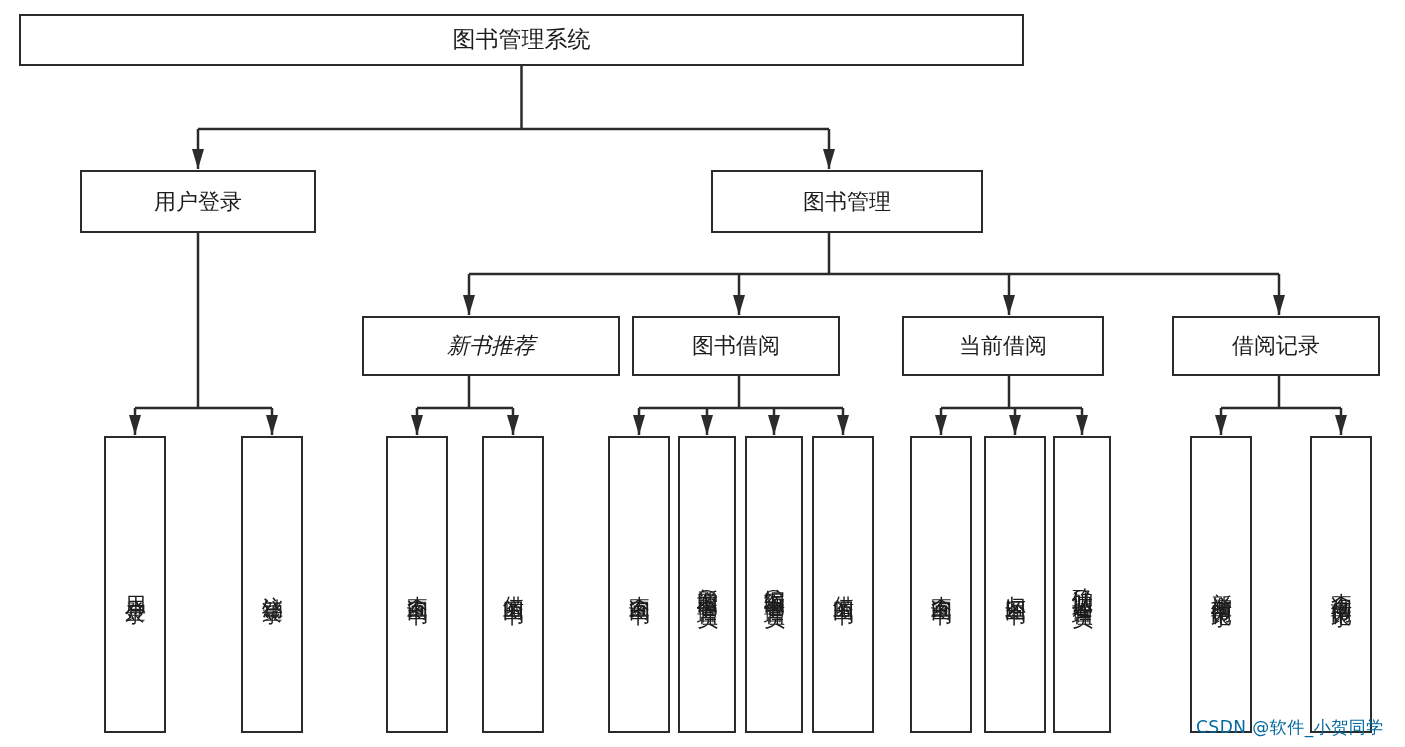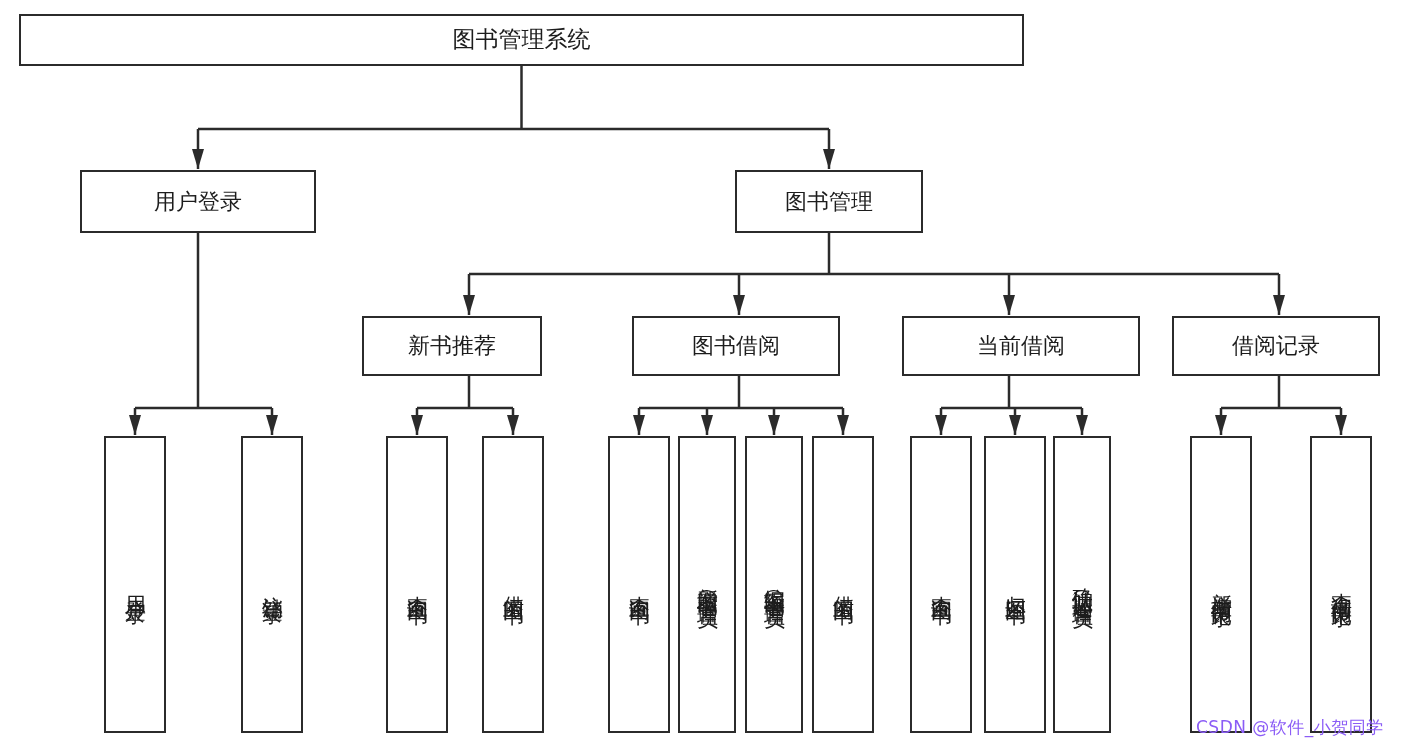--- a/index.html
+++ b/index.html
@@ -45,21 +45,21 @@
   }
   .node.vert .label {
     writing-mode: vertical-rl;
     text-orientation: upright;
     font-size: 21px;
     letter-spacing: 3px;
   }
   .node.root .label { font-size: 23px; }
   .watermark {
     position: absolute;
-    color: #8b5cf6;
+    color: #0369a1;
     font-size: 17px;
     white-space: nowrap;
     letter-spacing: 0.5px;
   }
 </style>
 </head>
 <body>
 
 <div id="canvas">
 
@@ -123,30 +123,30 @@
       <path d="M1335,415 L1347,415 L1341,435 Z" fill="#2b2b2b"></path>
     </svg>
 
   <div id="nodes">
       <div class="node horiz root" style="left: 19px; top: 14px; width: 1005px; height: 52px;">
         <span class="label">图书管理系统</span>
       </div>
       <div class="node horiz" style="left: 80px; top: 170px; width: 236px; height: 63px;">
         <span class="label">用户登录</span>
       </div>
-      <div class="node horiz" style="left: 711px; top: 170px; width: 188px; height: 63px; margin-left: 24px;">
+      <div class="node horiz" style="left: 711px; top: 170px; width: 272px; height: 63px;">
         <span class="label">图书管理</span>
       </div>
-      <div class="node horiz" style="left: 362px; top: 316px; width: 180px; height: 60px;">
+      <div class="node horiz" style="left: 362px; top: 316px; width: 258px; height: 60px; font-style: italic;">
         <span class="label">新书推荐</span>
       </div>
       <div class="node horiz" style="left: 632px; top: 316px; width: 208px; height: 60px;">
         <span class="label">图书借阅</span>
       </div>
-      <div class="node horiz" style="left: 902px; top: 316px; width: 238px; height: 60px;">
+      <div class="node horiz" style="left: 902px; top: 316px; width: 202px; height: 60px;">
         <span class="label">当前借阅</span>
       </div>
       <div class="node horiz" style="left: 1172px; top: 316px; width: 208px; height: 60px;">
         <span class="label">借阅记录</span>
       </div>
       <div class="node vert" style="left: 104px; top: 436px; width: 62px; height: 297px;">
         <span class="label">用户登录</span>
       </div>
       <div class="node vert" style="left: 241px; top: 436px; width: 62px; height: 297px;">
         <span class="label">注销登录</span>

